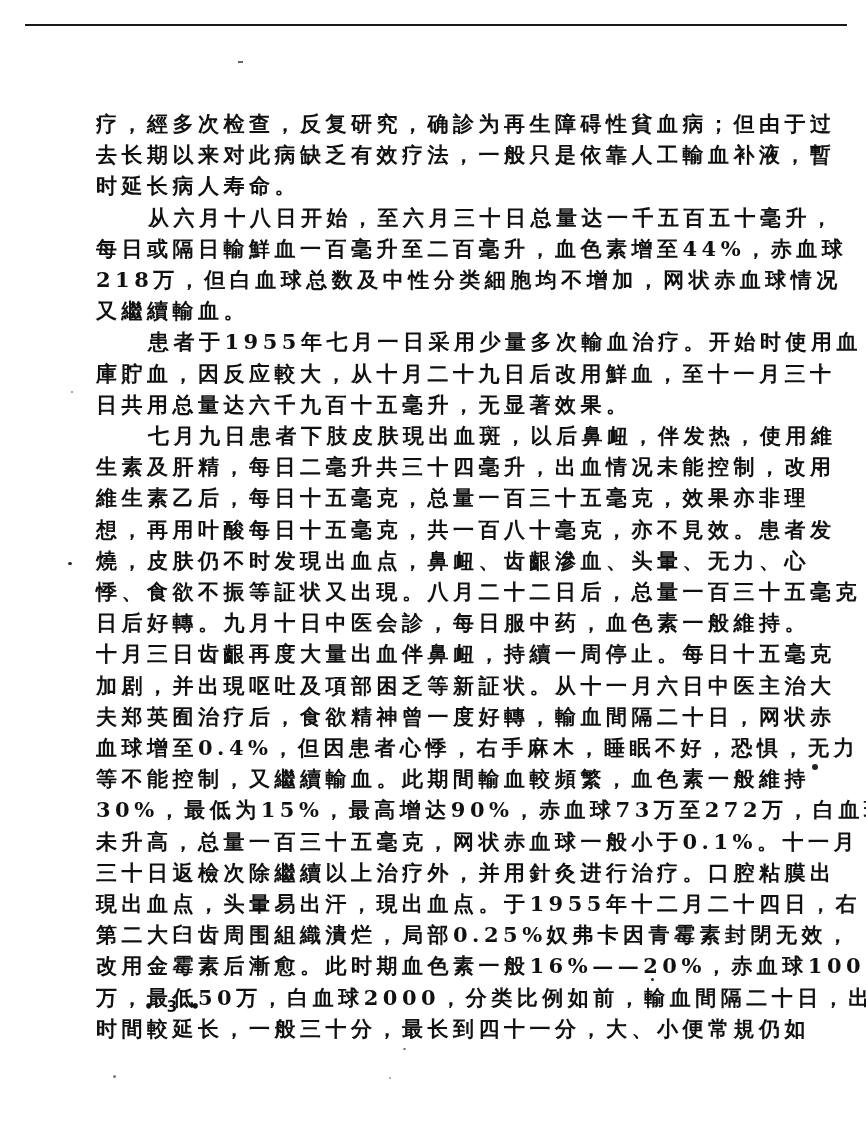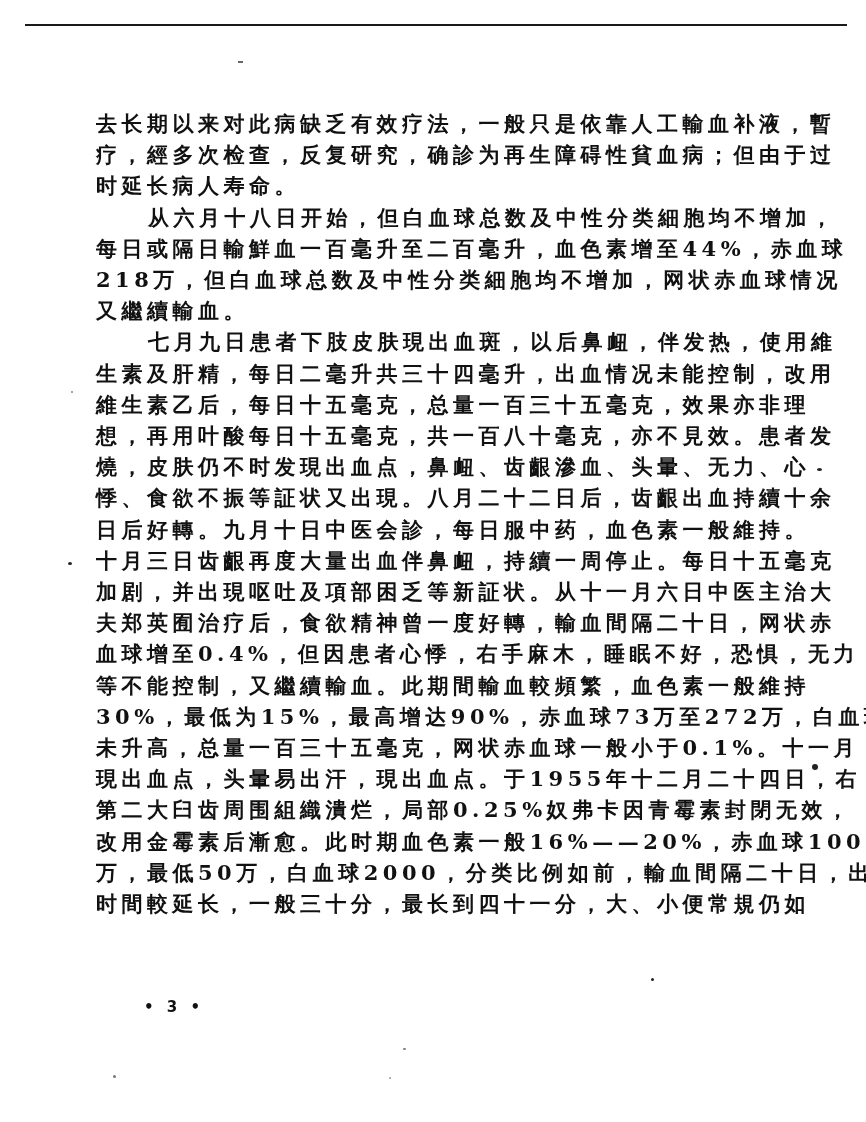--- a/index.html
+++ b/index.html
@@ -64,45 +64,51 @@
       border-radius: 50%;
     }
   </style>
 </head>
 <body>
 
 <div class="top-rule"></div>
 
 <div class="page">
   <p class="para">
+    <span class="line">疗，經多次检查，反复研究，确診为再生障碍性貧血病；但由于过</span>
     <span class="line">去长期以来对此病缺乏有效疗法，一般只是依靠人工輸血补液，暫</span>
-    <span class="line">疗，經多次检查，反复研究，确診为再生障碍性貧血病；但由于过</span>
     <span class="line last">时延长病人寿命。</span>
   </p>
   <p class="para">
-    <span class="line" style="padding-left:52px">从六月十八日开始，但白血球总数及中性分类細胞均不增加，</span>
+    <span class="line" style="padding-left:52px">从六月十八日开始，至六月三十日总量达一千五百五十毫升，</span>
     <span class="line">每日或隔日輸鮮血一百毫升至二百毫升，血色素增至44%，赤血球</span>
     <span class="line">218万，但白血球总数及中性分类細胞均不增加，网状赤血球情况</span>
     <span class="line last">又繼續輸血。</span>
+  </p>
+  <p class="para">
+    <span class="line" style="padding-left:52px">患者于1955年七月一日采用少量多次輸血治疗。开始时使用血</span>
+    <span class="line">庫貯血，因反应較大，从十月二十九日后改用鮮血，至十一月三十</span>
+    <span class="line last">日共用总量达六千九百十五毫升，无显著效果。</span>
   </p>
   <p class="para">
     <span class="line" style="padding-left:52px">七月九日患者下肢皮肤現出血斑，以后鼻衄，伴发热，使用維</span>
     <span class="line">生素及肝精，每日二毫升共三十四毫升，出血情况未能控制，改用</span>
     <span class="line">維生素乙后，每日十五毫克，总量一百三十五毫克，效果亦非理</span>
     <span class="line">想，再用叶酸每日十五毫克，共一百八十毫克，亦不見效。患者发</span>
     <span class="line">燒，皮肤仍不时发現出血点，鼻衄、齿齦滲血、头暈、无力、心</span>
-    <span class="line">悸、食欲不振等証状又出現。八月二十二日后，齿齦出血持續十余</span>
+    <span class="line">悸、食欲不振等証状又出現。八月二十二日后，总量一百三十五毫克</span>
     <span class="line">日后好轉。九月十日中医会診，每日服中药，血色素一般維持。</span>
     <span class="line">十月三日齿齦再度大量出血伴鼻衄，持續一周停止。每日十五毫克</span>
     <span class="line">加剧，并出現呕吐及項部困乏等新証状。从十一月六日中医主治大</span>
     <span class="line">夫郑英囿治疗后，食欲精神曾一度好轉，輸血間隔二十日，网状赤</span>
     <span class="line">血球增至0.4%，但因患者心悸，右手麻木，睡眠不好，恐惧，无力</span>
     <span class="line">等不能控制，又繼續輸血。此期間輸血較頻繁，血色素一般維持</span>
     <span class="line">30%，最低为15%，最高增达90%，赤血球73万至272万，白血球数</span>
     <span class="line">未升高，总量一百三十五毫克，网状赤血球一般小于0.1%。十一月</span>
+    <span class="line">三十日返檢次除繼續以上治疗外，并用針灸进行治疗。口腔粘膜出</span>
     <span class="line">現出血点，头暈易出汗，現出血点。于1955年十二月二十四日，右</span>
     <span class="line">第二大臼齿周围組織潰烂，局部0.25%奴弗卡因青霉素封閉无效，</span>
     <span class="line">改用金霉素后漸愈。此时期血色素一般16%——20%，赤血球100</span>
     <span class="line">万，最低50万，白血球2000，分类比例如前，輸血間隔二十日，出血</span>
     <span class="line">时間較延长，一般三十分，最长到四十一分，大、小便常規仍如</span>
   </p>
 </div>
 
 <div class="page-number">• 3 •</div>
 

